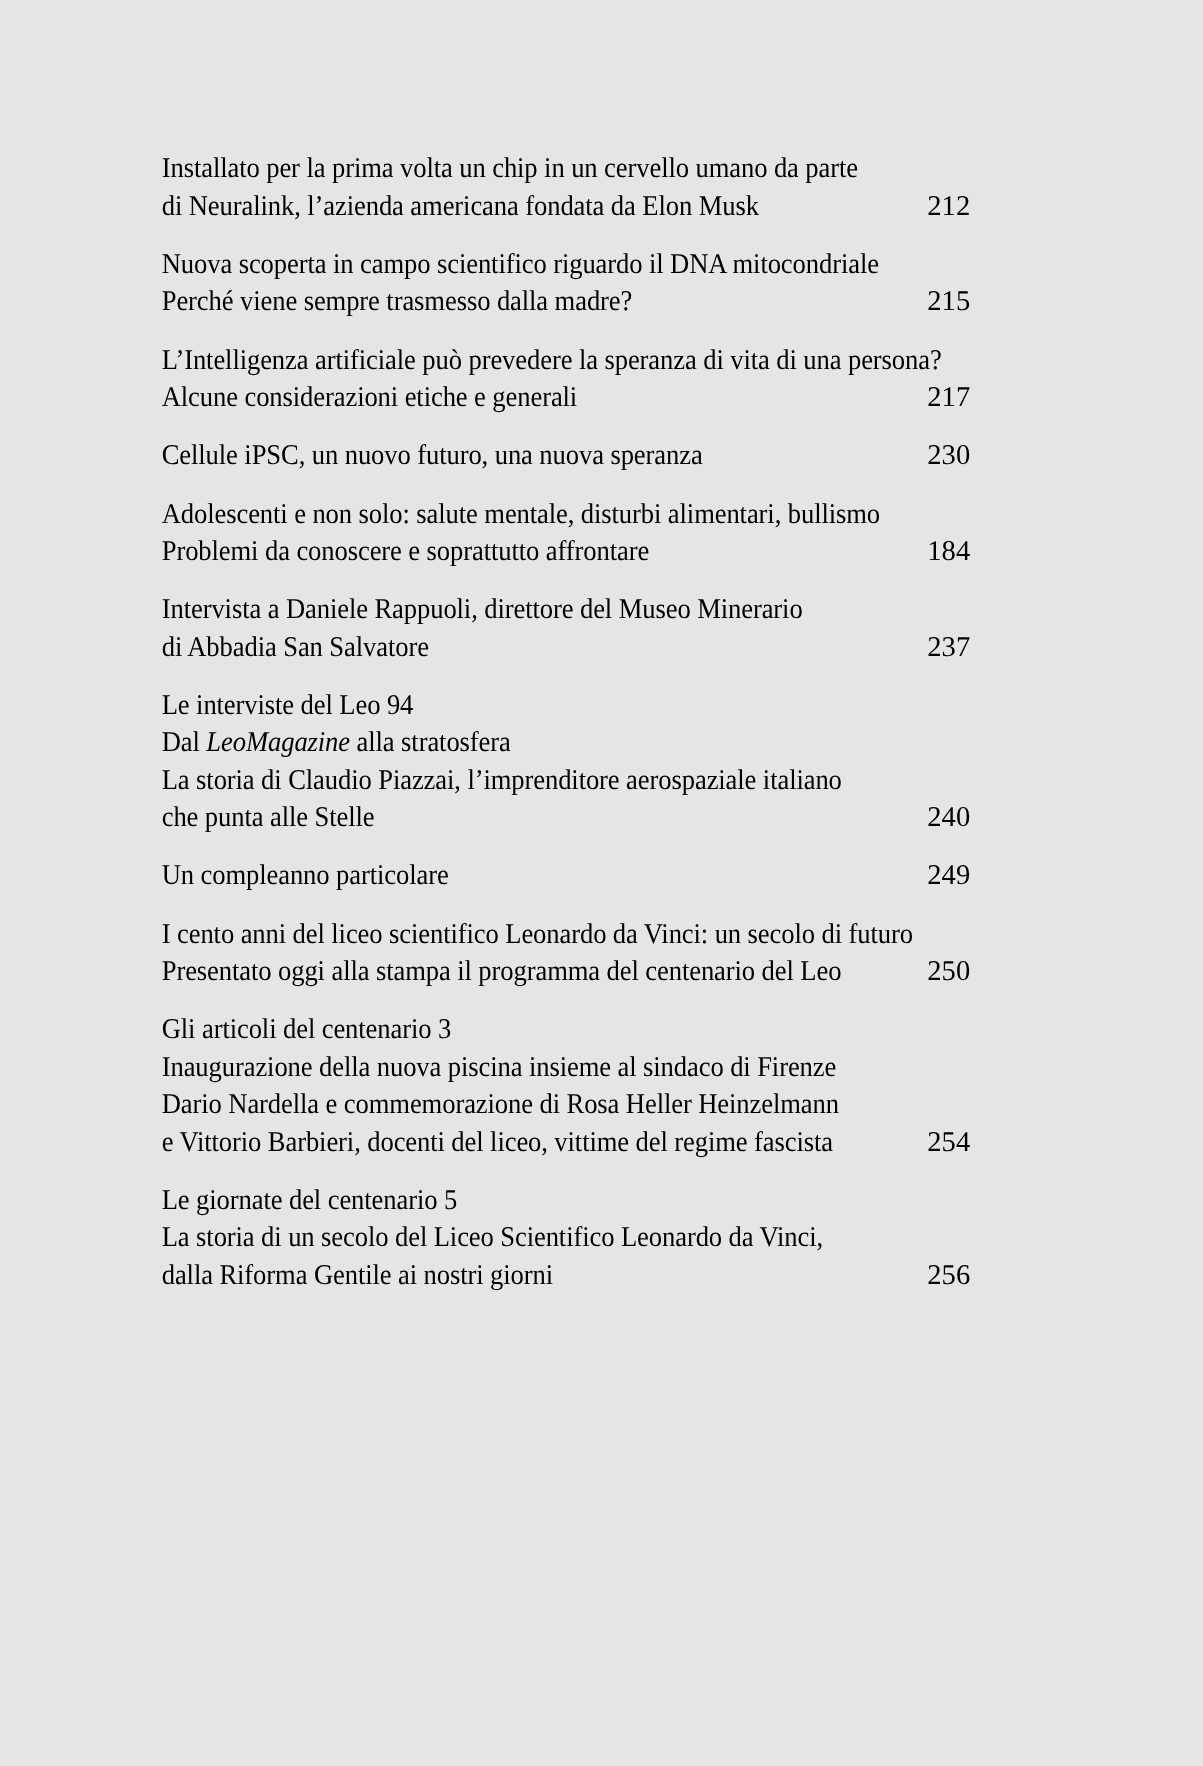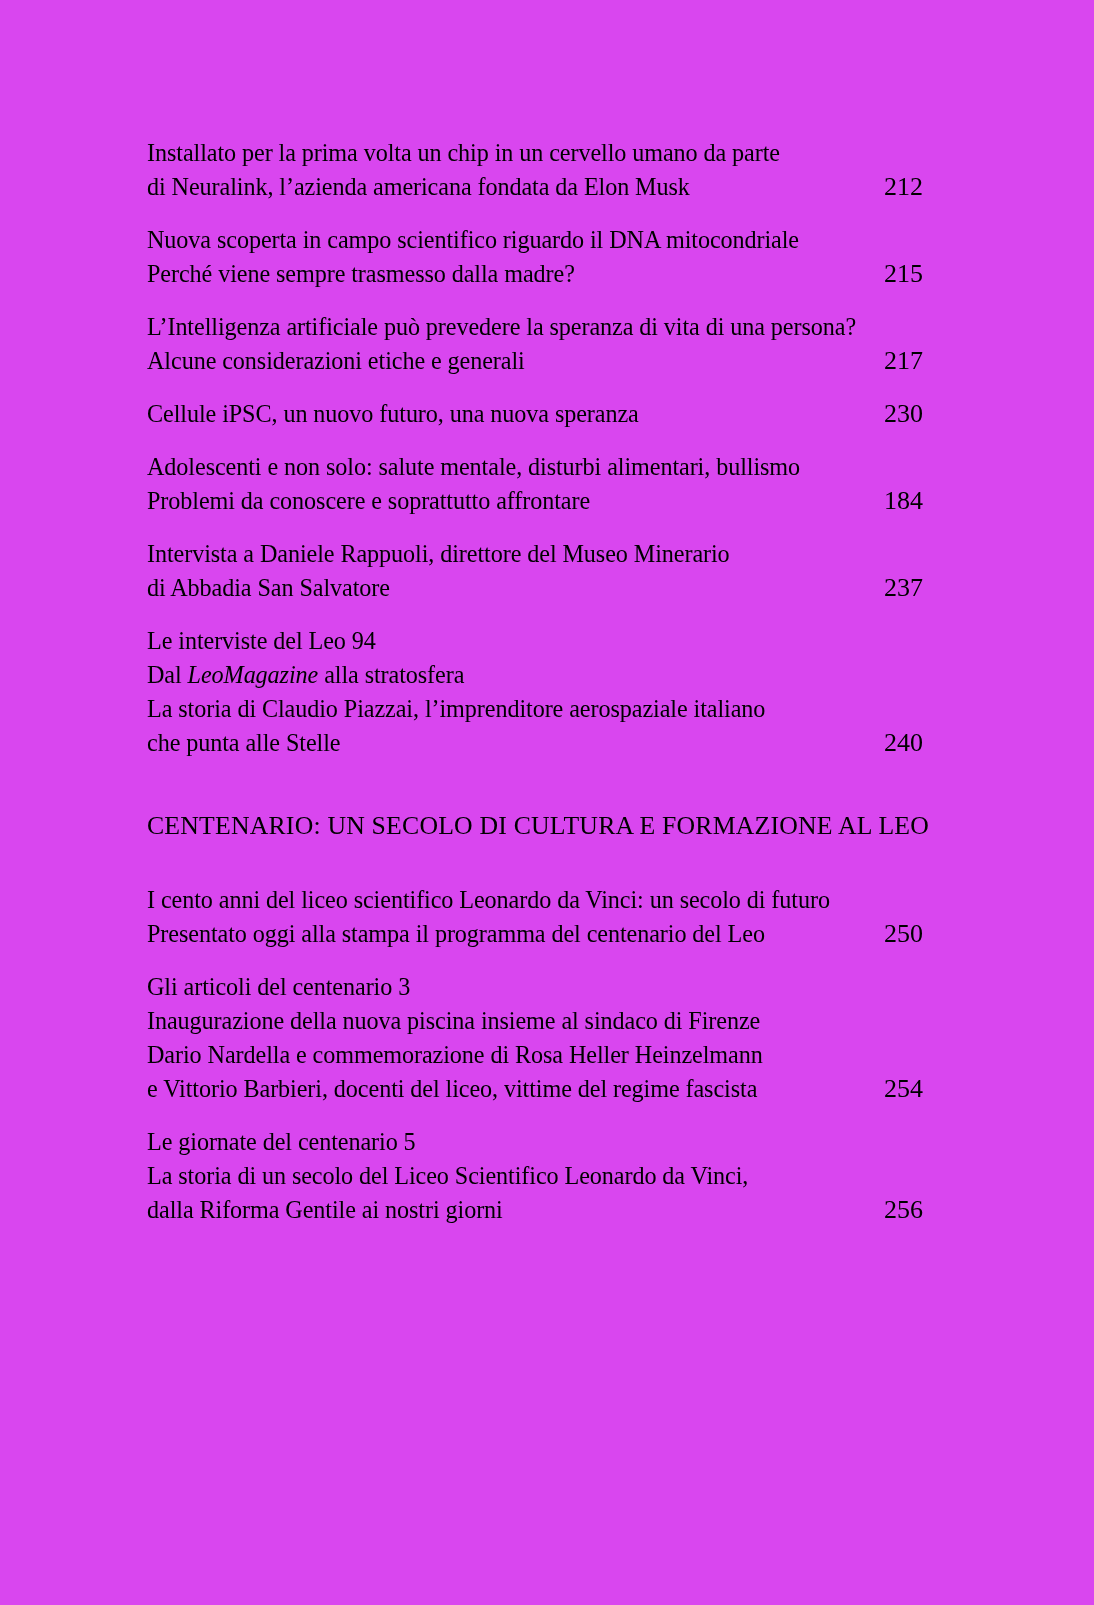--- a/index.html
+++ b/index.html
@@ -4,21 +4,21 @@
 <style>
   html, body {
     margin: 0;
     padding: 0;
     background: #ffffff;
   }
   .page {
     position: relative;
     width: 1094px;
     height: 1605px;
-    background: #d946ef;
+    background: #e5e5e5;
     box-sizing: border-box;
     overflow: hidden;
   }
   .toc {
     position: absolute;
     left: 147px;
     top: 136px;
     width: 776px;
   }
   
@@ -40,21 +40,21 @@
     transform-origin: left center;
   }
   .line i {
     font-style: italic;
   }
   .page-num {
     position: absolute;
     right: 0;
     bottom: 0;
     width: 80px;
-    text-align: right;
+    text-align: left;
     font-family: "Liberation Serif", "DejaVu Serif", serif;
     font-size: 26px;
     line-height: 34px;
     color: #000000;
   }
   
   .section-heading {
     margin-top: 49px;
     margin-bottom: 40px;
   }
@@ -117,25 +117,28 @@
           <div class="entry-lines">
             <div class="line">Le interviste del Leo 94</div>
             <div class="line">Dal <i>LeoMagazine</i> alla stratosfera</div>
             <div class="line">La storia di Claudio Piazzai, l’imprenditore aerospaziale italiano</div>
             <div class="line">che punta alle Stelle</div>
           </div>
           <div class="page-num">240</div>
         </div>
       </div>
 
-    <div class="section-heading">
-      <div class="line">CENTENARIO: UN SECOLO DI CULTURA E FORMAZIONE AL LEO</div>
-    </div>
 
     <div id="group-section">
+        <div class="entry">
+          <div class="entry-lines">
+            <div class="line">Un compleanno particolare</div>
+          </div>
+          <div class="page-num">249</div>
+        </div>
         <div class="entry">
           <div class="entry-lines">
             <div class="line">I cento anni del liceo scientifico Leonardo da Vinci: un secolo di futuro</div>
             <div class="line">Presentato oggi alla stampa il programma del centenario del Leo</div>
           </div>
           <div class="page-num">250</div>
         </div>
         <div class="entry">
           <div class="entry-lines">
             <div class="line">Gli articoli del centenario 3</div>

